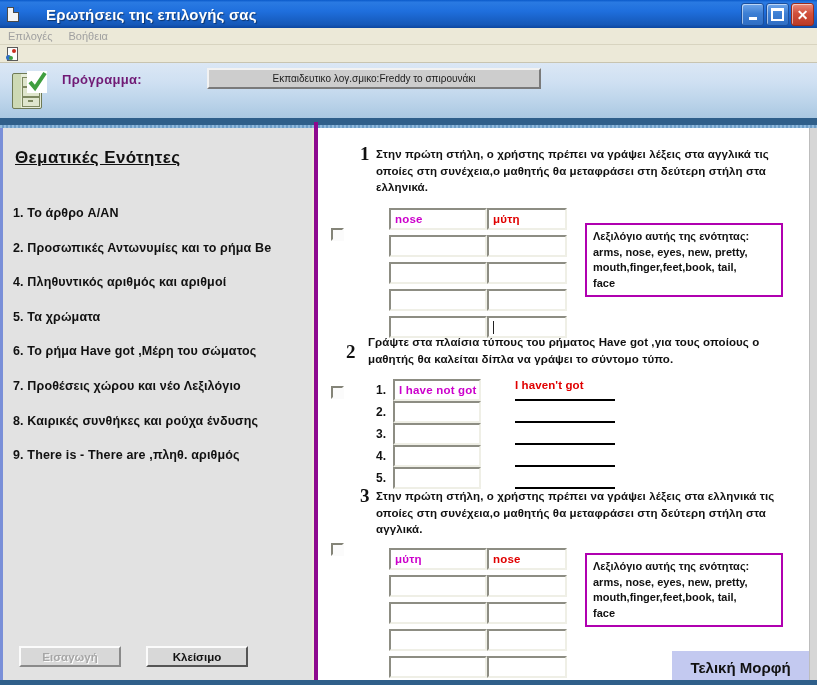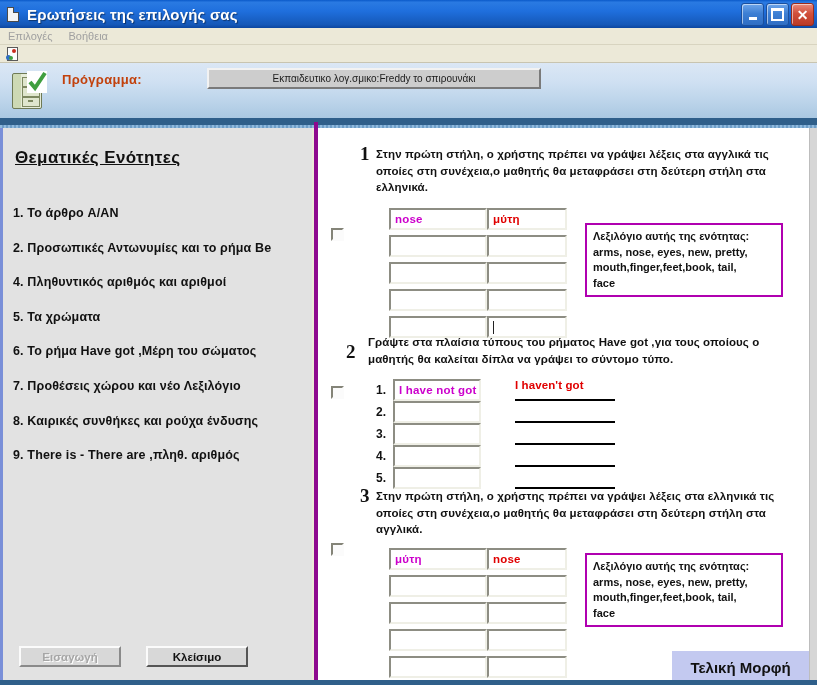--- a/index.html
+++ b/index.html
@@ -8,21 +8,21 @@
     font-family:"Liberation Sans",sans-serif;
     background:#d4d0c8;
   }
   #app{position:relative;width:817px;height:685px;overflow:hidden;background:#ece9d8;}
 
   
   .titlebar{
     position:absolute;left:0;top:0;width:817px;height:28px;
     background:linear-gradient(to bottom,#0a59c9 0%,#2a7ae2 8%,#1f6fdd 40%,#1558b8 88%,#0c46a0 100%);
     border-bottom:1px solid #063a88;
-    display:flex;align-items:center;
+    display:flex;align-items:center;gap:19px;
   }
   .title-icon{
     width:16px;height:16px;margin-left:5px;margin-right:6px;position:relative;flex:0 0 auto;
   }
   .title-icon .page{
     position:absolute;left:2px;top:1px;width:10px;height:13px;background:#f4f4f4;border:1px solid #4a4a4a;
   }
   .title-icon .corner{
     position:absolute;left:8px;top:1px;width:5px;height:5px;background:#1f6fdd;border-left:1px solid #4a4a4a;border-bottom:1px solid #4a4a4a;
   }
@@ -81,21 +81,21 @@
   .cab .drw{position:absolute;left:9px;width:16px;height:8px;border:1px solid #7d8860;background:#dfe6cd;}
   .cab .d1{top:3px;} .cab .d2{top:13px;} .cab .d3{top:23px;}
   .cab .h1,.cab .h2,.cab .h3{position:absolute;left:15px;width:5px;height:2px;background:#7d8860;}
   .cab .h1{top:6px;} .cab .h2{top:16px;} .cab .h3{top:26px;}
   .check{
     position:absolute;left:17px;top:0px;width:20px;height:22px;
     background:#ffffff;
   }
   .check svg{position:absolute;left:0;top:0;}
   .prog-label{
-    position:absolute;left:62px;top:72px;font-size:13px;font-weight:bold;color:#c2410c;
+    position:absolute;left:62px;top:72px;font-size:13px;font-weight:bold;color:#701a75;
     letter-spacing:.3px;
   }
   .prog-value{
     position:absolute;left:207px;top:68px;width:334px;height:21px;
     background:#cdcdcd;border:2px solid;border-color:#f2f2f2 #7a7a7a #7a7a7a #f2f2f2;
     display:flex;align-items:center;justify-content:center;
     font-size:10px;color:#1b1b1b;box-sizing:border-box;white-space:nowrap;overflow:hidden;
   }
 
   

